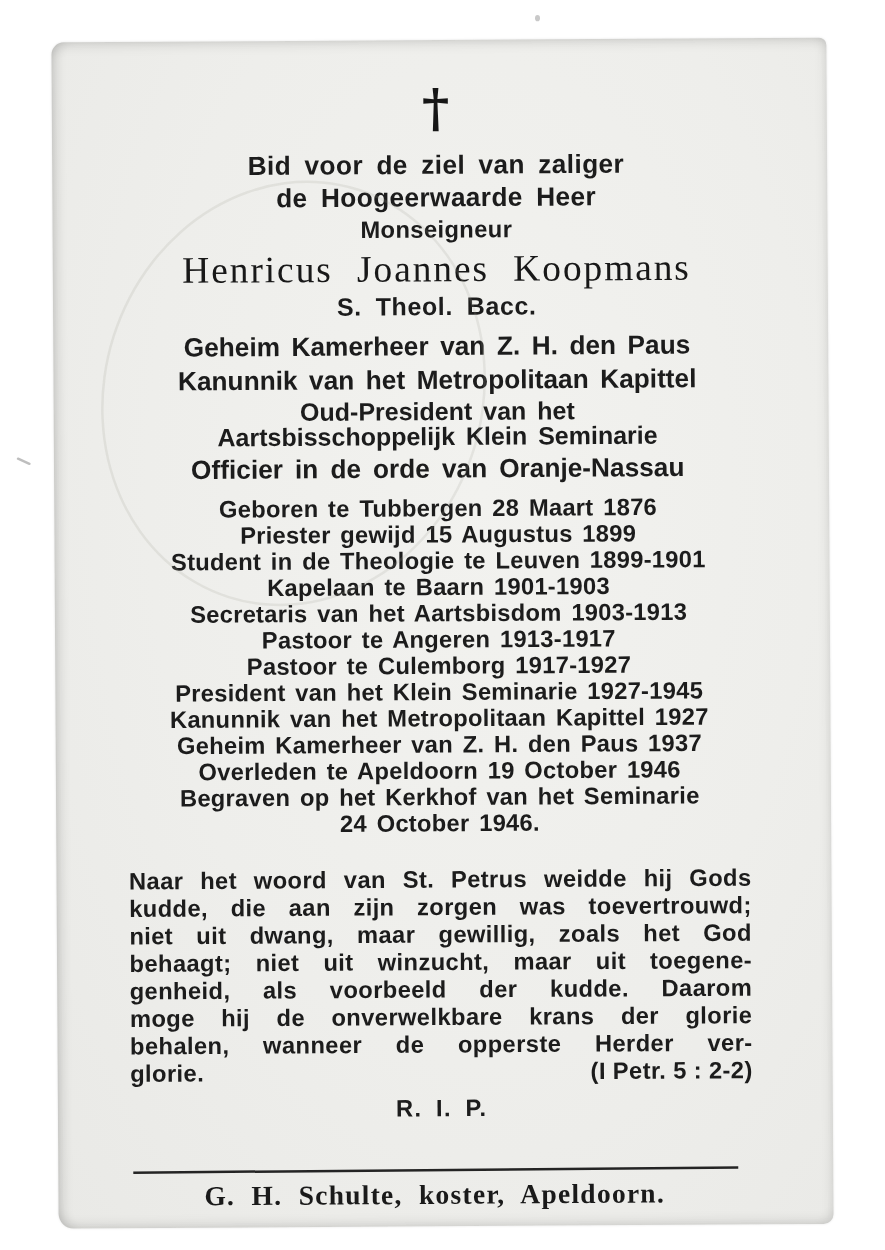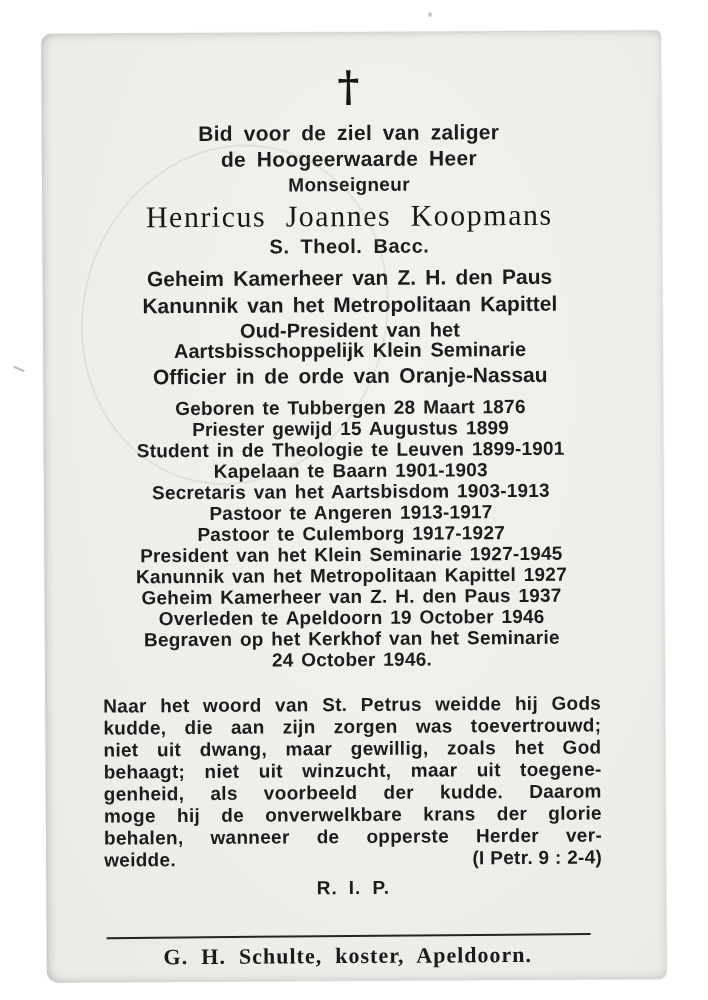--- a/index.html
+++ b/index.html
@@ -258,22 +258,22 @@
 
     <div class="quote">
       <div class="quote-line">Naar het woord van St. Petrus weidde hij Gods</div>
       <div class="quote-line">kudde, die aan zijn zorgen was toevertrouwd;</div>
       <div class="quote-line">niet uit dwang, maar gewillig, zoals het God</div>
       <div class="quote-line">behaagt; niet uit winzucht, maar uit toegene-</div>
       <div class="quote-line">genheid, als voorbeeld der kudde. Daarom</div>
       <div class="quote-line">moge hij de onverwelkbare krans der glorie</div>
       <div class="quote-line">behalen, wanneer de opperste Herder ver-</div>
       <div class="quote-last">
-        <span>weidde.</span>
-        <span>(I Petr. 9 : 2-4)</span>
+        <span>glorie.</span>
+        <span>(I Petr. 5 : 2-2)</span>
       </div>
     </div>
 
     <div class="rip-line">R. I. P.</div>
 
     <div class="rule"></div>
 
     <div class="printer-line">G. H. Schulte, koster, Apeldoorn.</div>
 
   </div>

